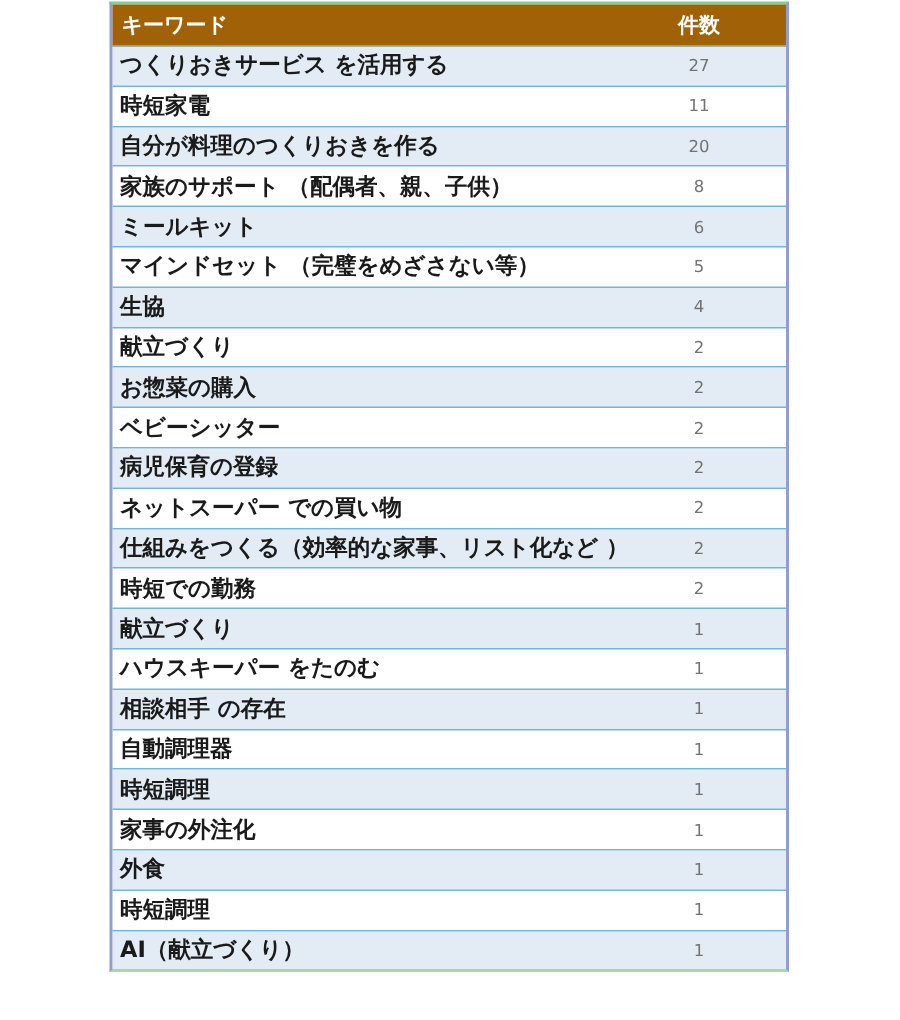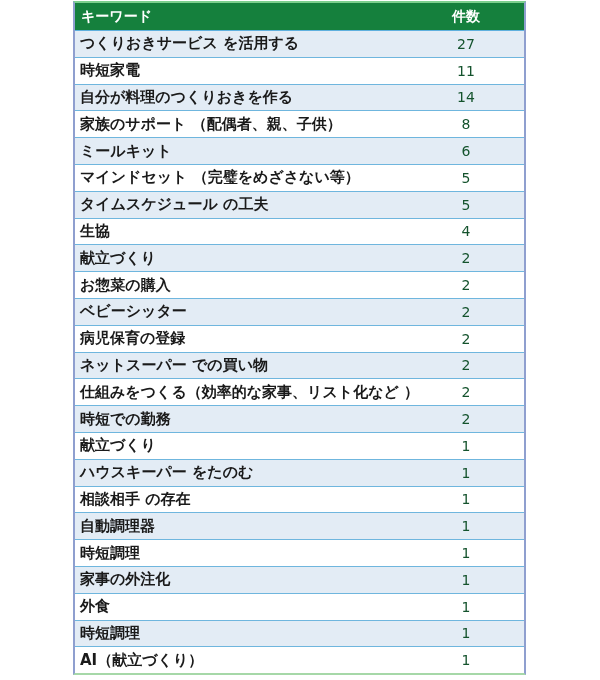--- a/index.html
+++ b/index.html
@@ -26,21 +26,21 @@
       box-sizing: border-box;
     }
     table {
       width: 100%;
       border-collapse: collapse;
       table-layout: fixed;
     }
     col.c-key { width: auto; }
     col.c-count { width: 108px; }
     thead th {
-      background: #15803d;
+      background: #a16207;
       color: #ffffff;
       font-weight: bold;
       font-size: 14px;
       height: 27px;
       padding: 0 0 0 6px;
       text-align: left;
       border-bottom: 1px solid #5fb0de;
     }
     thead th.count {
       text-align: center;
@@ -52,23 +52,23 @@
       color: #1a1a1a;
       font-weight: bold;
       padding: 0 0 0 5px;
       border-top: 1px solid #6fb6de;
       white-space: nowrap;
       overflow: hidden;
     }
     tbody td.count {
       text-align: center;
       font-weight: normal;
-      font-size: 14px;
+      font-size: 11px;
       padding: 0 8px 0 0;
-      color: #14532d;
+      color: #737373;
     }
     tbody tr:nth-child(odd) td { background: #e3ecf5; }
     tbody tr:nth-child(even) td { background: #ffffff; }
   </style>
 </head>
 <body>
 
 <div class="table-wrap">
   <table>
     <colgroup>
@@ -85,36 +85,32 @@
       <tr>
           <td>つくりおきサービス を活用する</td>
           <td class="count">27</td>
         </tr>
       <tr>
           <td>時短家電</td>
           <td class="count">11</td>
         </tr>
       <tr>
           <td>自分が料理のつくりおきを作る</td>
-          <td class="count">14</td>
+          <td class="count">20</td>
         </tr>
       <tr>
           <td>家族のサポート （配偶者、親、子供）</td>
           <td class="count">8</td>
         </tr>
       <tr>
           <td>ミールキット</td>
           <td class="count">6</td>
         </tr>
       <tr>
           <td>マインドセット （完璧をめざさない等）</td>
-          <td class="count">5</td>
-        </tr>
-      <tr>
-          <td>タイムスケジュール の工夫</td>
           <td class="count">5</td>
         </tr>
       <tr>
           <td>生協</td>
           <td class="count">4</td>
         </tr>
       <tr>
           <td>献立づくり</td>
           <td class="count">2</td>
         </tr>

